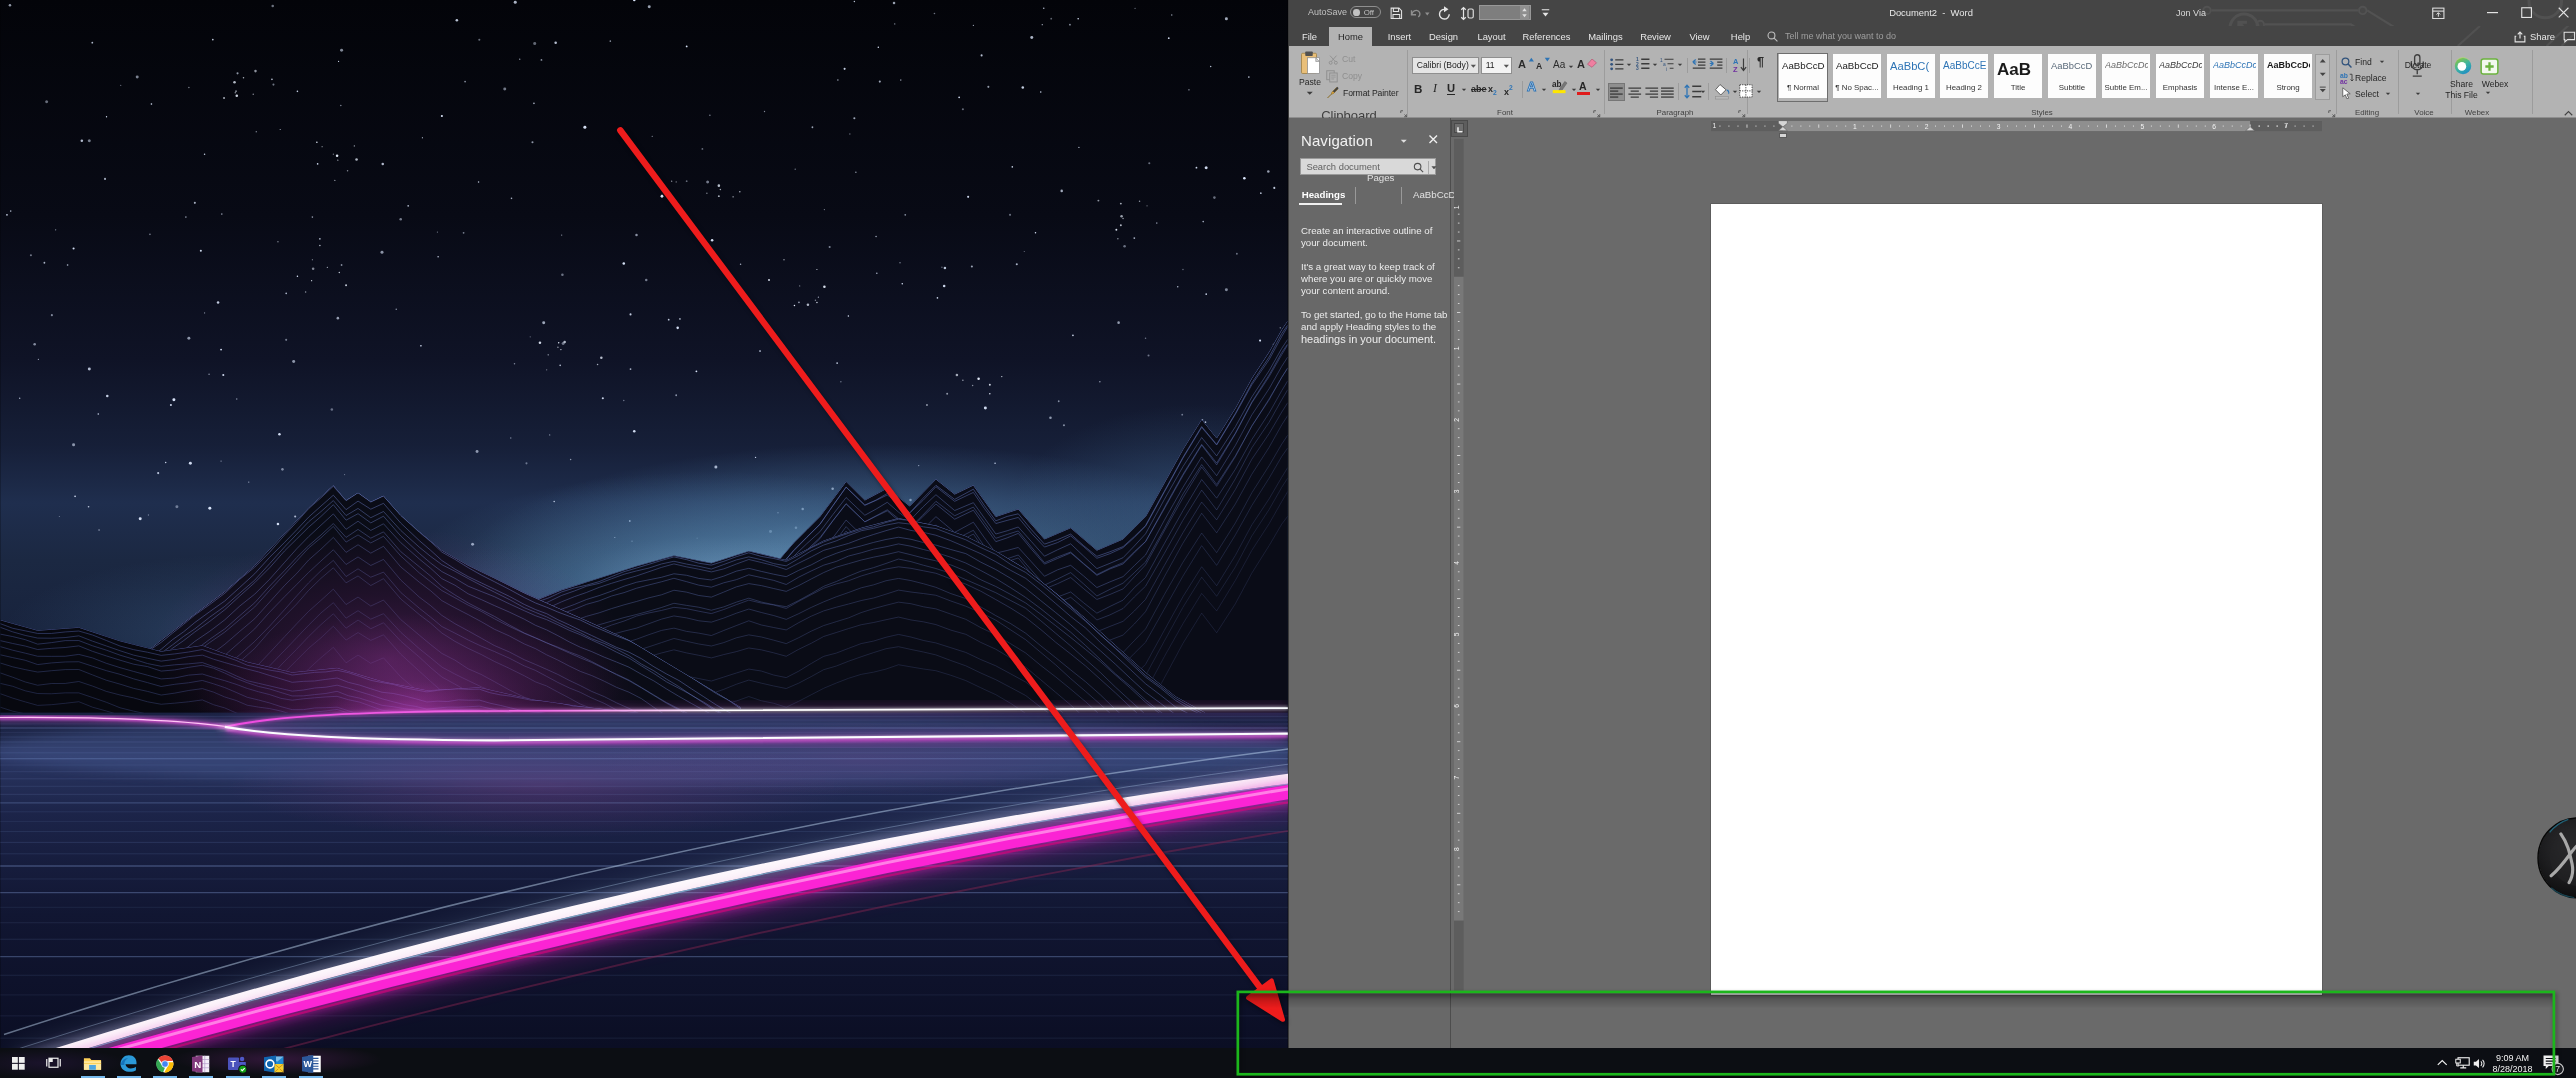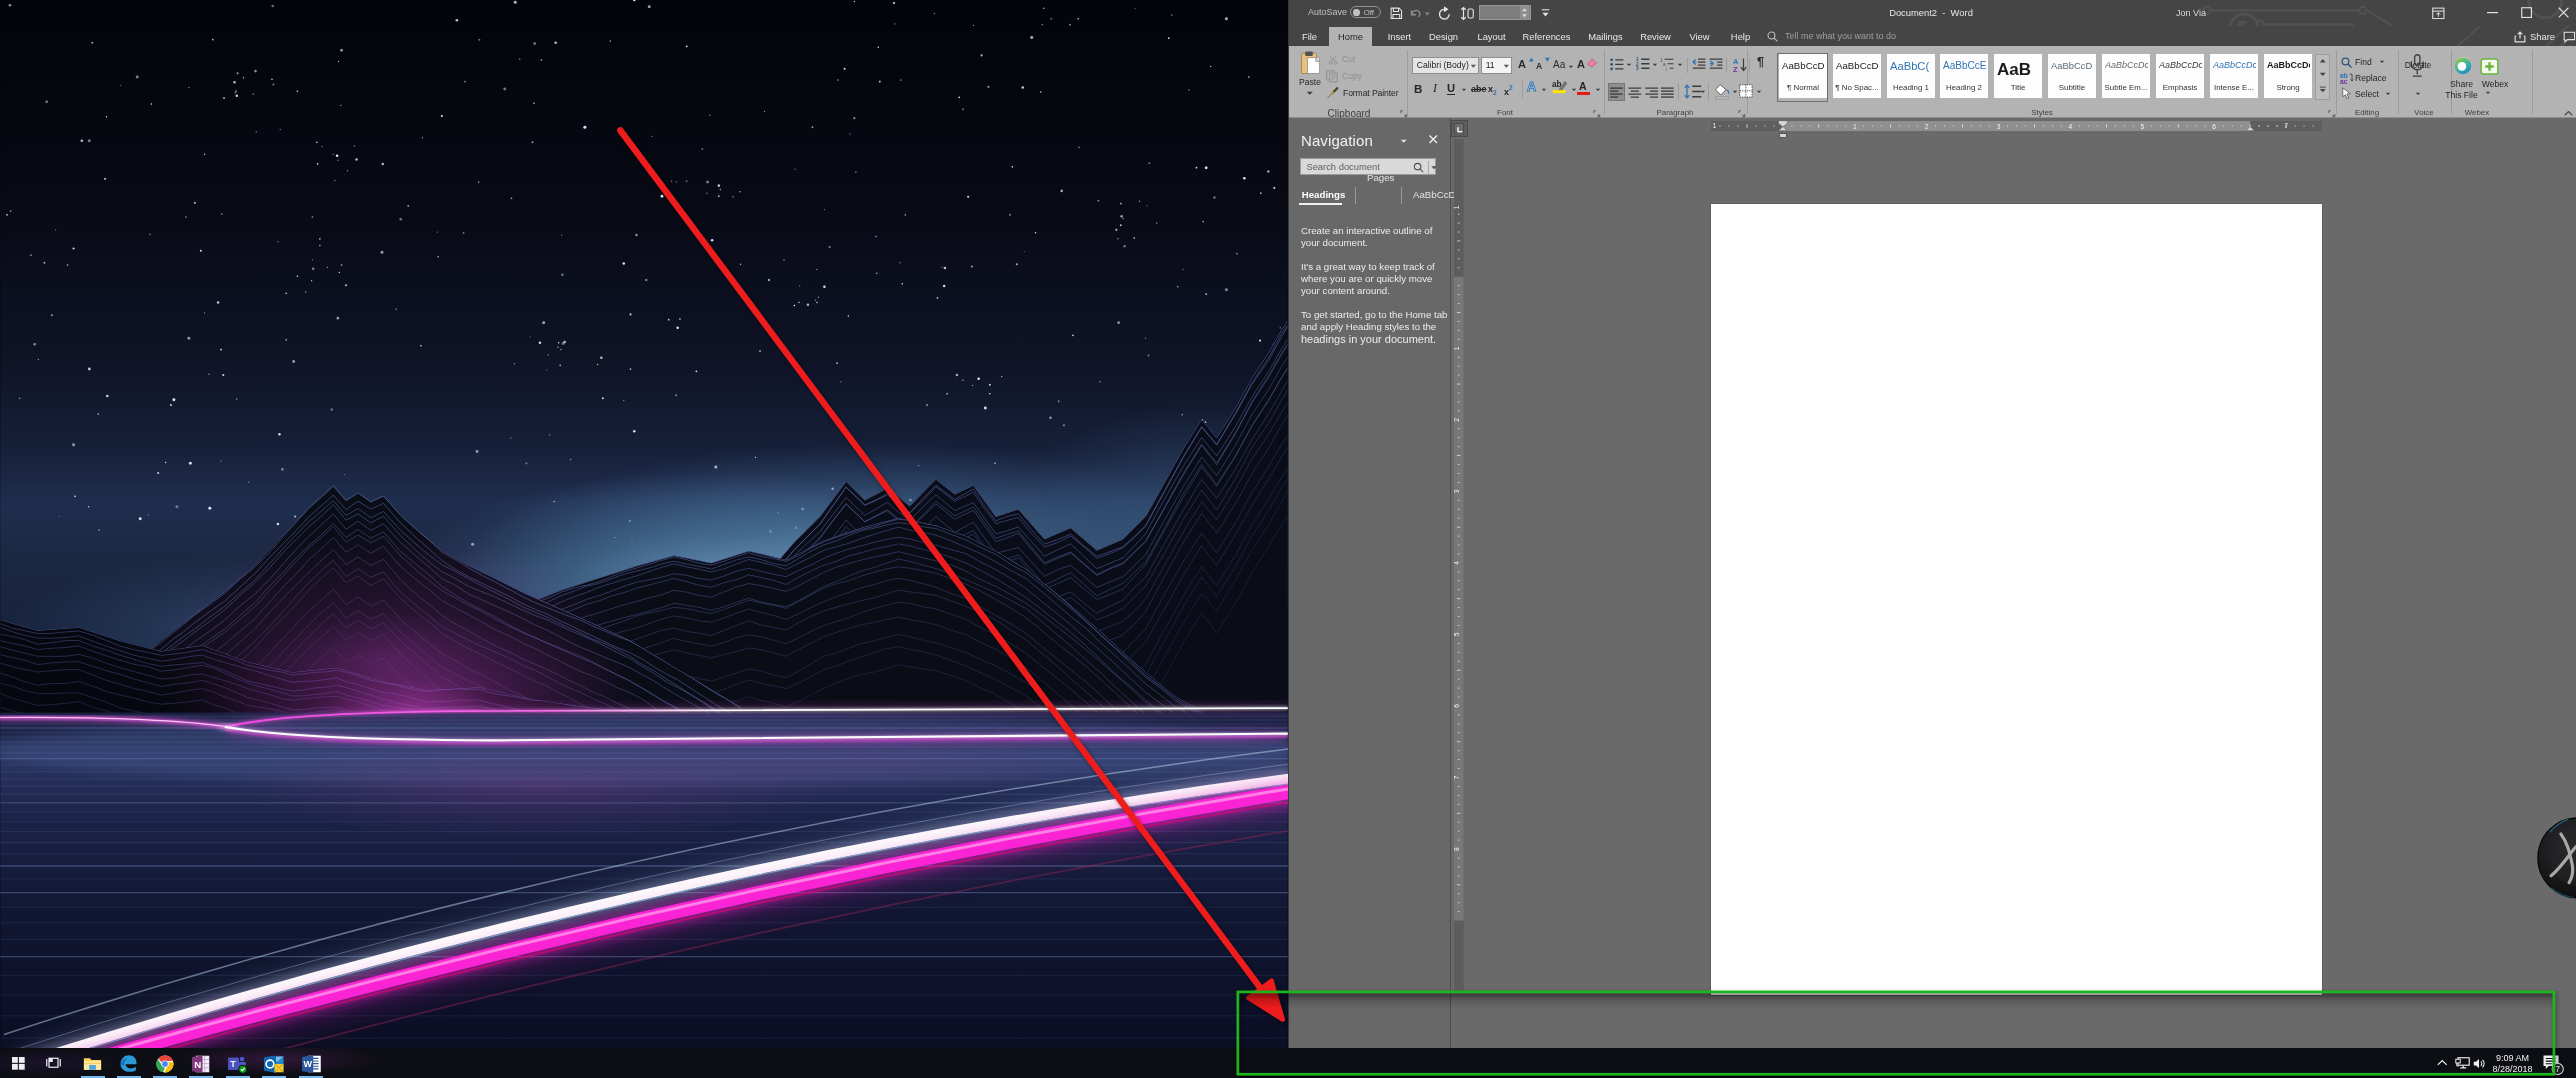--- a/index.html
+++ b/index.html
@@ -671,21 +671,21 @@
 </svg>
       </div>
       <div class="ribbon">
         <div style="position:absolute;left:118px;top:3.7px;width:0.7px;height:64px;background:#9c9c9c"></div>
         <div style="position:absolute;left:315px;top:3.7px;width:0.7px;height:64px;background:#9c9c9c"></div>
         <div style="position:absolute;left:458px;top:3.7px;width:0.7px;height:64px;background:#9c9c9c"></div>
         <div style="position:absolute;left:1047px;top:3.7px;width:0.7px;height:64px;background:#9c9c9c"></div>
         <div style="position:absolute;left:1109px;top:3.7px;width:0.7px;height:64px;background:#9c9c9c"></div>
         <div style="position:absolute;left:1162px;top:3.7px;width:0.7px;height:64px;background:#9c9c9c"></div>
         <div style="position:absolute;left:1243px;top:3.7px;width:0.7px;height:64px;background:#9c9c9c"></div>
-        <div style="position:absolute;left:15px;top:62px;width:90px;text-align:center;font-size:10px;color:#3f3f3f">Clipboard</div>
+        <div style="position:absolute;left:15px;top:62px;width:90px;text-align:center;font-size:13px;color:#3f3f3f">Clipboard</div>
         <div style="position:absolute;left:171px;top:62px;width:90px;text-align:center;font-size:7.9px;color:#3f3f3f">Font</div>
         <div style="position:absolute;left:341px;top:62px;width:90px;text-align:center;font-size:7.9px;color:#3f3f3f">Paragraph</div>
         <div style="position:absolute;left:708px;top:62px;width:90px;text-align:center;font-size:7.9px;color:#3f3f3f">Styles</div>
         <div style="position:absolute;left:1033px;top:62px;width:90px;text-align:center;font-size:7.9px;color:#3f3f3f">Editing</div>
         <div style="position:absolute;left:1090px;top:62px;width:90px;text-align:center;font-size:7.9px;color:#3f3f3f">Voice</div>
         <div style="position:absolute;left:1143px;top:62px;width:90px;text-align:center;font-size:7.9px;color:#3f3f3f">Webex</div>
         <svg style="position:absolute;left:111px;top:64px" width="7.5" height="7.5" viewBox="0 0 10 10">
 <path d="M1,4 V1 H4 M6,6 l3,3 M9,5.5 V9 H5.5" fill="none" stroke="#555" stroke-width="1.2"></path>
         </svg>
         <svg style="position:absolute;left:304px;top:64px" width="7.5" height="7.5" viewBox="0 0 10 10">

